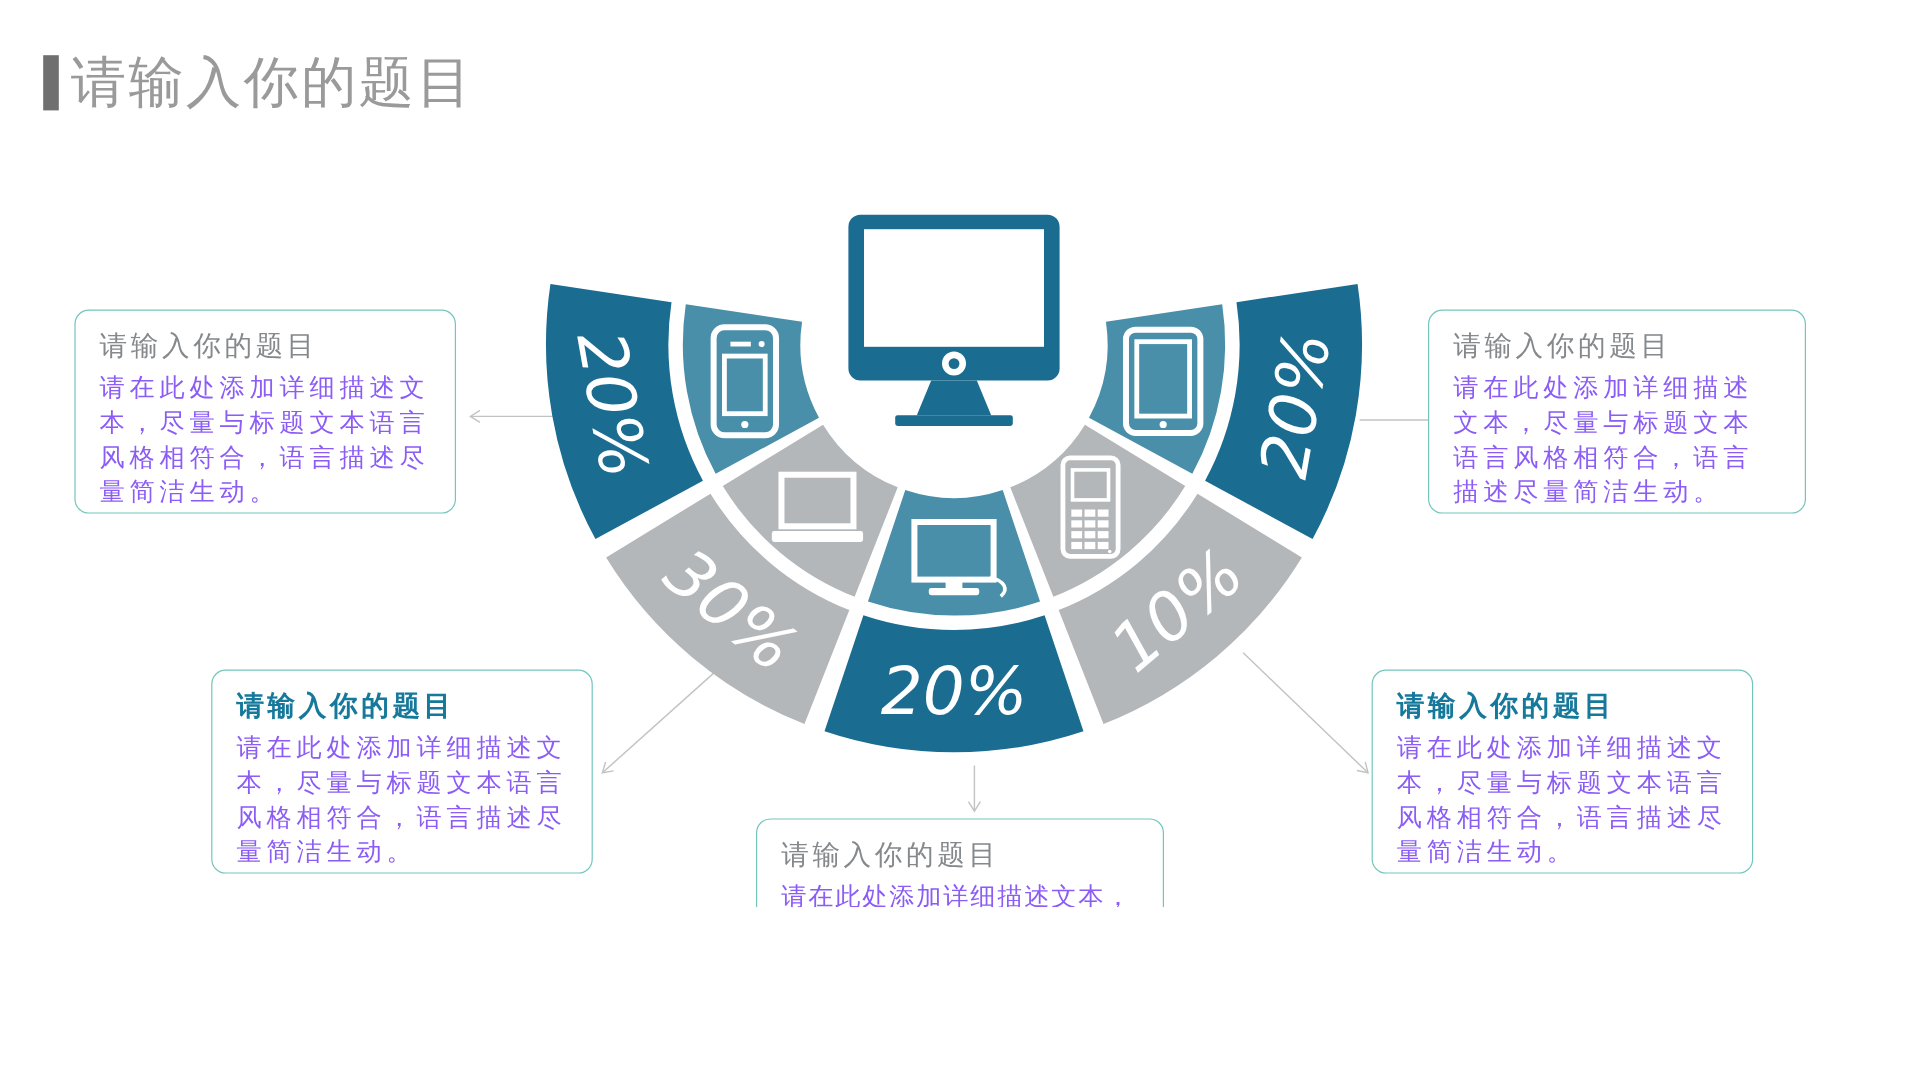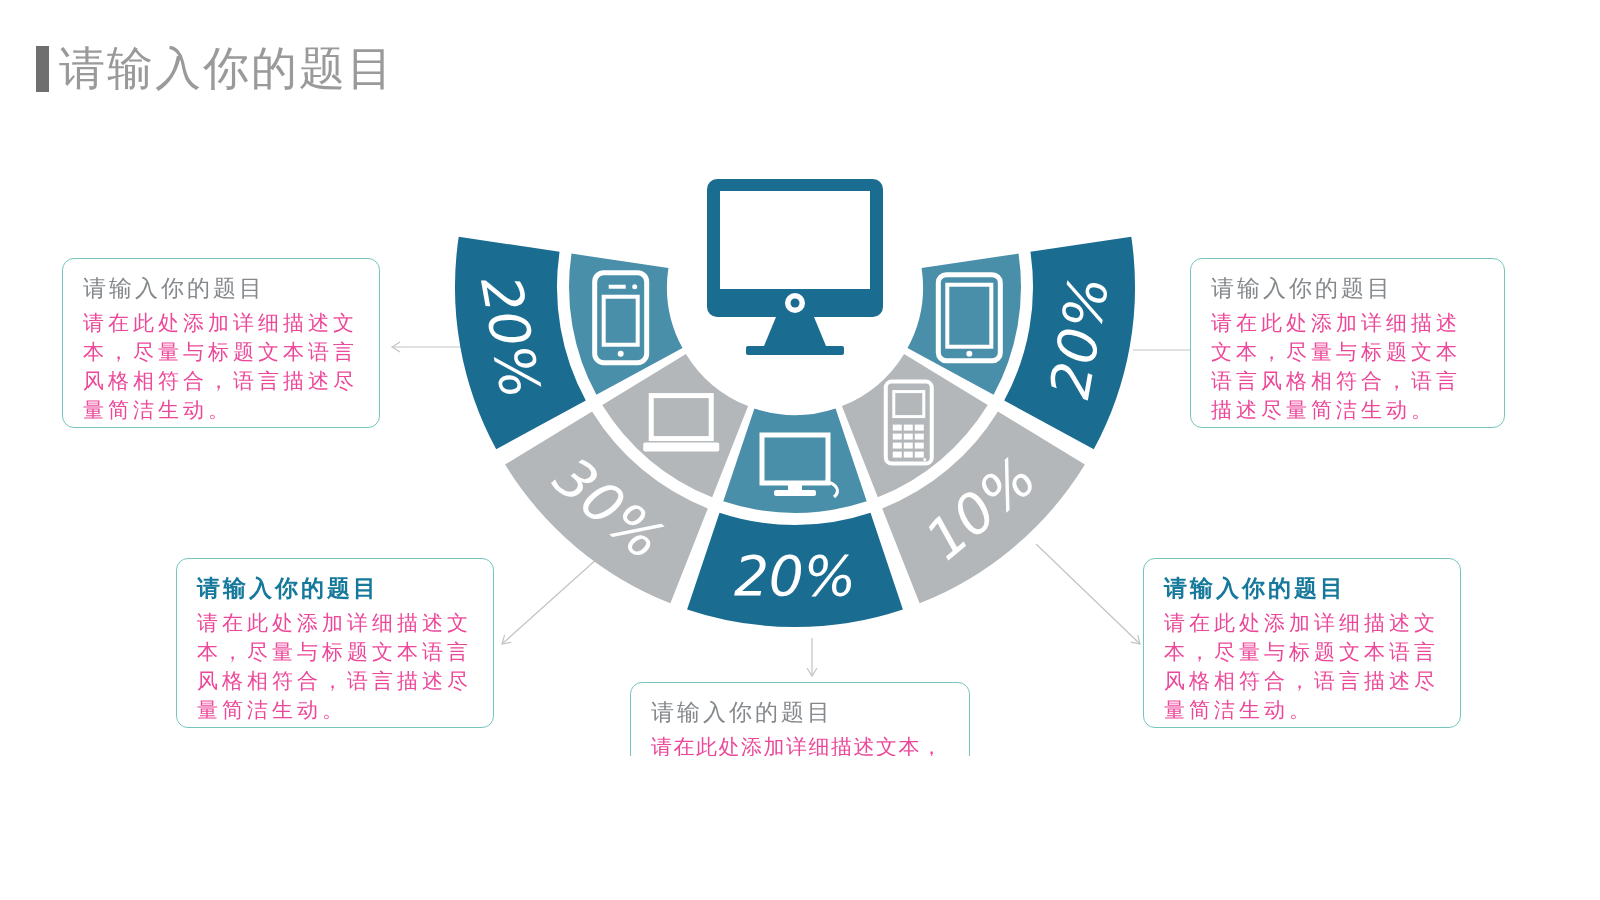--- a/index.html
+++ b/index.html
@@ -7,21 +7,21 @@
          font-family:"Liberation Sans",sans-serif;padding-left:34px;}
   .header{position:absolute;left:36px;top:38px;display:flex;align-items:center;}
   .accent-bar{width:13px;height:46px;background:#6f6f6f;margin-right:10px;}
   .page-title{font-size:46px;color:#9a9a9a;font-weight:400;margin:0;letter-spacing:2px;
               font-family:"Liberation Sans",sans-serif;}
   #fan-svg{position:absolute;left:0;top:0;}
   .tbox{position:absolute;border:1.5px solid #74c6bd;border-radius:12px;background:#fff;
         padding:14px 20px;box-sizing:border-box;font-family:"Liberation Serif",serif;}
   .tbox-title{font-size:23px;color:#85898c;letter-spacing:3px;margin-bottom:5px;}
   .tbox-title.teal{color:#16799b;font-weight:bold;}
-  .tbox-body{font-size:21px;color:#ec4899;line-height:29px;letter-spacing:4px;}
+  .tbox-body{font-size:21px;color:#8b5cf6;line-height:29px;letter-spacing:4px;}
   #box-tl{left:62px;top:258px;width:318px;height:170px;}
   #box-tr{left:1190px;top:258px;width:315px;height:170px;}
   #box-bl{left:176px;top:558px;width:318px;height:170px;}
   #box-br{left:1143px;top:558px;width:318px;height:170px;}
   #box-bc{left:630px;top:682px;width:340px;height:148px;}
   #box-bc .tbox-body{letter-spacing:1.5px;}
 </style>
 </head>
 <body>
 

